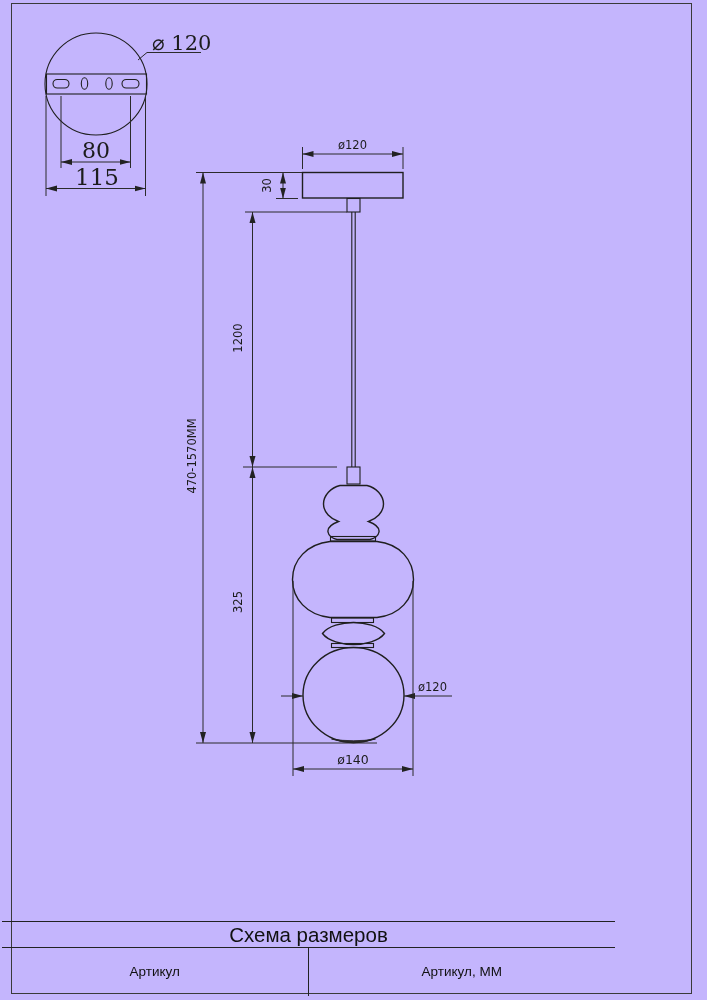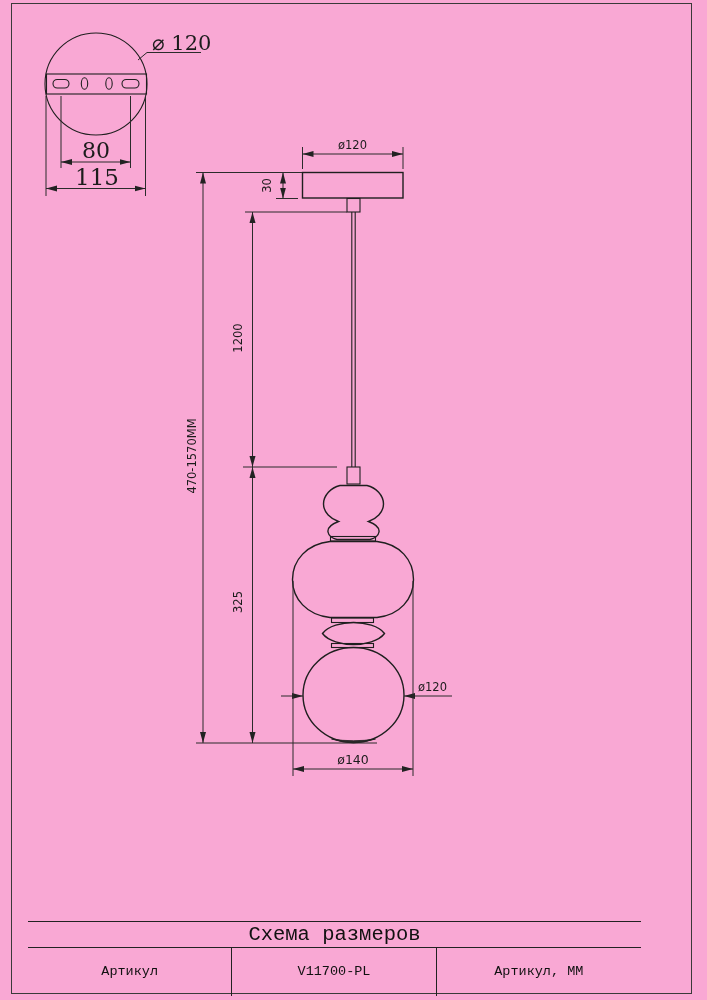--- a/index.html
+++ b/index.html
@@ -1,17 +1,17 @@
 <!DOCTYPE html>
 <html><head>
 <meta charset="utf-8">
 <style>
   html,body { margin:0; padding:0; background:#ffffff; }
   .sheet {
-    position:relative; width:707px; height:1000px; background:#f9a8d4;
+    position:relative; width:707px; height:1000px; background:#c4b5fd;
     font-family:"Liberation Sans", sans-serif; overflow:hidden;
   }
   .frame {
     position:absolute; left:11px; top:3px; width:681px; height:991px;
     border:1.7px solid #3a3a3a; box-sizing:border-box;
   }
   svg text { fill:#1c1c1c; }
   .lbl-sans   { font-family:"DejaVu Sans", sans-serif; font-size:11.5px; }
   .lbl-sans-lg{ font-family:"DejaVu Sans", sans-serif; font-size:12.5px; }
   .lbl-serif  { font-family:"DejaVu Serif", "Liberation Serif", serif; font-size:21px; }
@@ -19,22 +19,22 @@
   .lbl-serif-lg{ font-family:"DejaVu Serif", "Liberation Serif", serif; font-size:23px; }
   .obj  { stroke:#1f1f1f; stroke-width:1.4; fill:none; }
   .obj-thin { stroke:#1f1f1f; stroke-width:1.1; fill:none; }
   .thin { stroke:#2b2b2b; stroke-width:1; fill:none; }
   .dim  { stroke:#2b2b2b; stroke-width:1; fill:none;
           marker-start:url(#arr); marker-end:url(#arr); }
   .dim-end   { stroke:#2b2b2b; stroke-width:1; fill:none; marker-end:url(#arr); }
   .dim-start { stroke:#2b2b2b; stroke-width:1; fill:none; marker-start:url(#arr); }
 
   .spec-table {
-    position:absolute; left:28px; top:921px; width:613px; height:73.5px;
-    border-top:1.6px solid #222; box-sizing:border-box;font-family:Liberation Mono, monospace;
+    position:absolute; left:2px; top:921px; width:613px; height:73.5px;
+    border-top:1.6px solid #222; box-sizing:border-box;
   }
   .spec-title {
     height:26px; line-height:26px; text-align:center;
     font-size:20.5px; color:#111;
     border-bottom:1.6px solid #222; box-sizing:border-box;
   }
   .spec-row { display:flex; height:47.5px; box-sizing:border-box; }
   .spec-cell {
     flex:1 1 25%; display:flex; align-items:center; justify-content:center;
     font-size:13.5px; color:#111;
@@ -152,17 +152,16 @@
       <line class="dim" x1="293" y1="769" x2="413" y2="769"></line>
       <text class="lbl-sans-lg" x="353" y="764" text-anchor="middle">ø140</text>
     </g>
   </svg>
 
   
   <div class="spec-table">
     <div class="spec-title">Схема размеров</div>
     <div class="spec-row">
       <div class="spec-cell">Артикул</div>
-      <div class="spec-cell">V11700-PL</div>
       <div class="spec-cell">Артикул, ММ</div>
     </div>
   </div>
 </div>
 
 </body></html>

